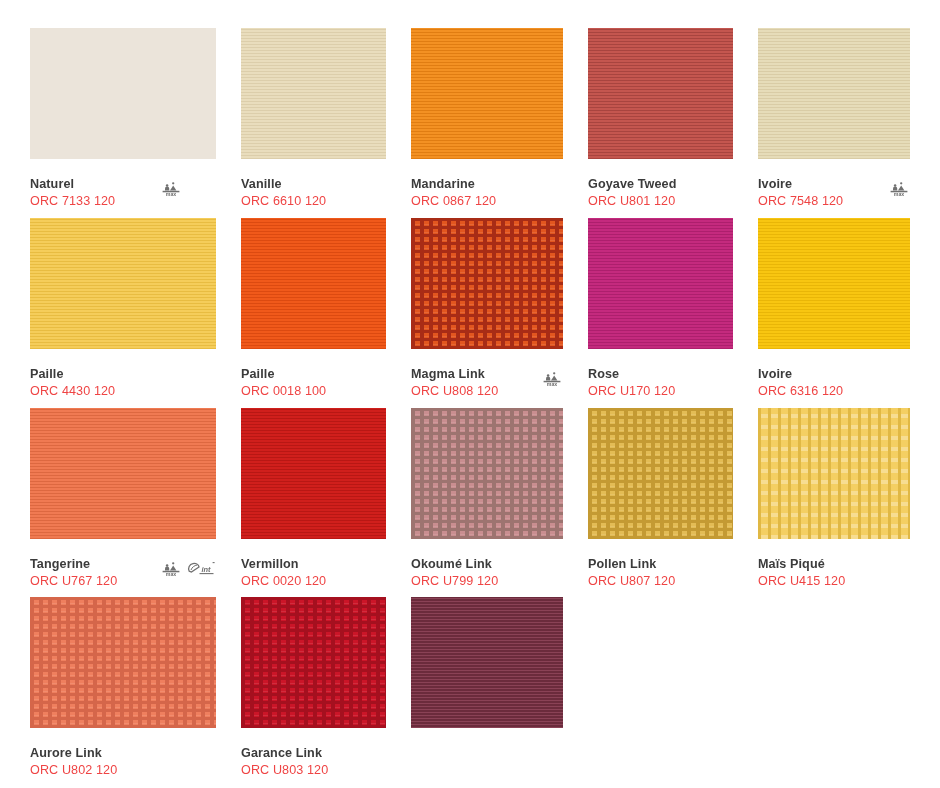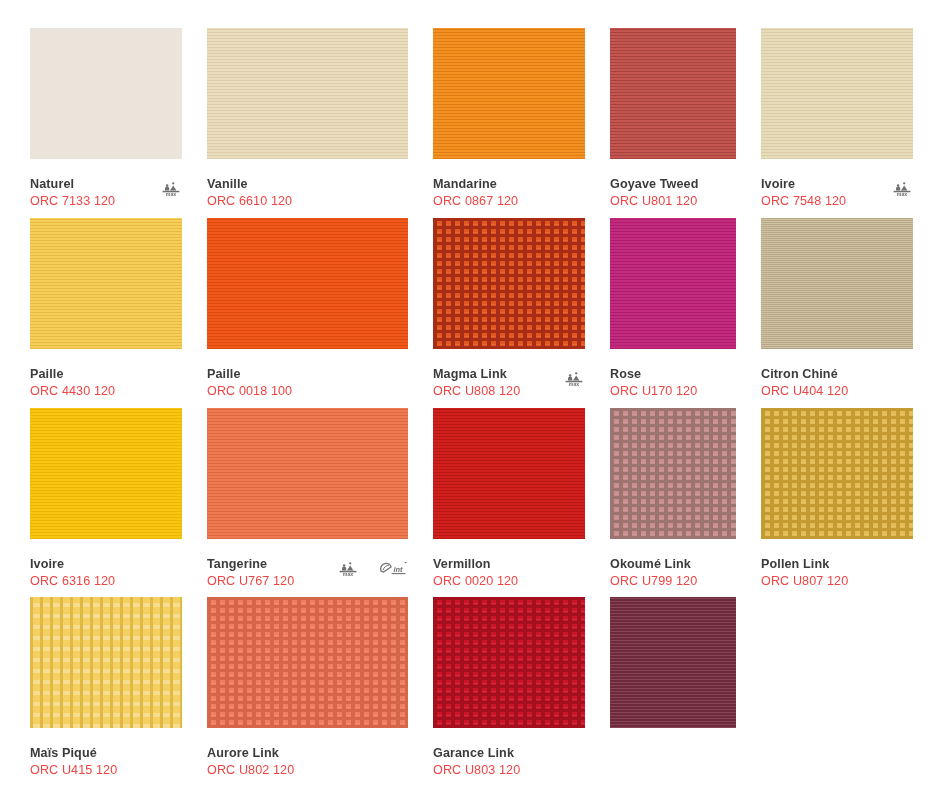--- a/index.html
+++ b/index.html
@@ -71,21 +71,21 @@
     font-weight: normal;
     color: #ef4444;
     letter-spacing: 0.1px;
     line-height: 17px;
     white-space: nowrap;
   }
 
   .icons {
     display: flex;
     align-items: flex-end;
-    gap: 19px;
+    gap: 4px;
     padding-top: 4px;
     margin-left: 4px;
   }
 
   .icon-max, .icon-int {
     display: block;
     flex: 0 0 auto;
   }
 </style>
 </head>
@@ -217,31 +217,20 @@
         </div>
         <div class="meta">
           <div class="meta-text">
             <div class="name">Rose</div>
             <div class="code">ORC U170 120</div>
           </div>
         </div>
       </div>
       <div class="swatch-card">
         <div class="swatch">
-          <div class="tex" style="background: repeating-linear-gradient(0deg, rgb(182, 168, 135) 0px, rgb(182, 168, 135) 1px, rgb(207, 195, 164) 1px, rgb(207, 195, 164) 2px), repeating-linear-gradient(90deg, rgb(182, 168, 135) 0px, rgb(182, 168, 135) 1px, rgba(255, 255, 255, 0.35) 1px, rgba(255, 255, 255, 0.35) 3px) rgb(207, 195, 164);"></div>
-        </div>
-        <div class="meta">
-          <div class="meta-text">
-            <div class="name">Citron Chiné</div>
-            <div class="code">ORC U404 120</div>
-          </div>
-        </div>
-      </div>
-      <div class="swatch-card">
-        <div class="swatch">
           <div class="tex" style="background: repeating-linear-gradient(0deg, rgb(233, 182, 7) 0px, rgb(233, 182, 7) 1px, rgb(248, 198, 17) 1px, rgb(248, 198, 17) 3px);"></div>
         </div>
         <div class="meta">
           <div class="meta-text">
             <div class="name">Ivoire</div>
             <div class="code">ORC 6316 120</div>
           </div>
         </div>
       </div>
       <div class="swatch-card">

